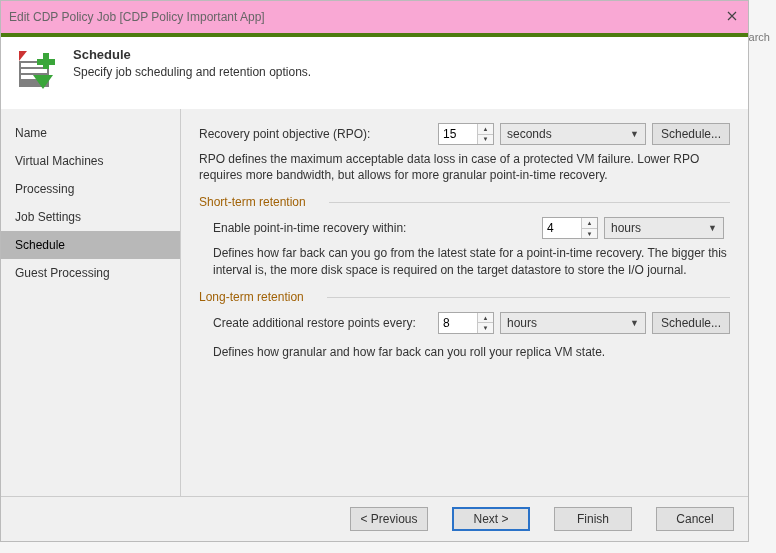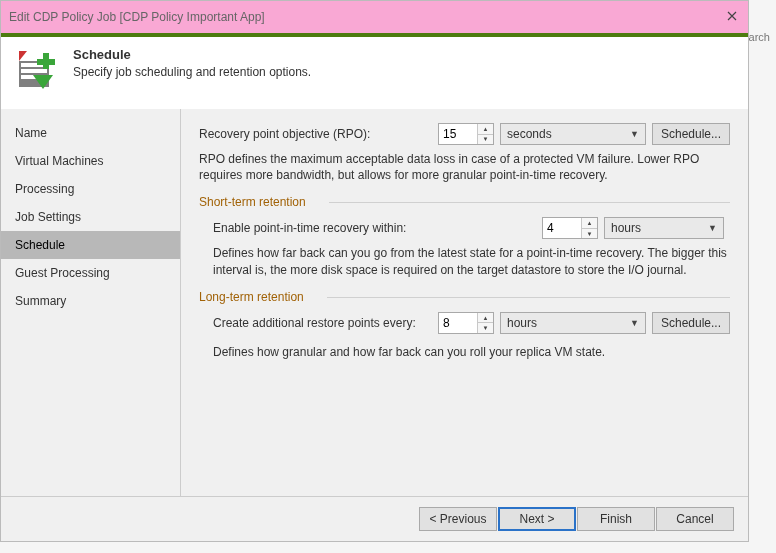--- a/index.html
+++ b/index.html
@@ -174,21 +174,21 @@
     margin-bottom: 10px;
   }
   .unit-text {
     margin-left: 4px;
   }
   .footer {
     border-top: 1px solid #ccc;
     padding: 10px 14px;
     display: flex;
     justify-content: flex-end;
-    gap: 1px;
+    gap: 24px;
     background: #f0f0f0;
   }
   .footer .btn {
     min-width: 78px;
     height: 24px;
   }
   .footer .btn.primary {
     border: 2px solid #2a72c8;
     background: #e1e1e1;
   }
@@ -236,21 +236,20 @@
 
   <div class="body">
 
     <div class="sidebar">
       <div class="sidebar-item">Name</div>
       <div class="sidebar-item">Virtual Machines</div>
       <div class="sidebar-item">Processing</div>
       <div class="sidebar-item">Job Settings</div>
       <div class="sidebar-item selected">Schedule</div>
       <div class="sidebar-item">Guest Processing</div>
-      <div class="sidebar-item">Summary</div>
     </div>
 
     <div class="main">
 
       <div class="row">
         <div class="lbl">Recovery point objective (RPO):</div>
         <div class="num-input">
           <input value="15" style="">
           <div class="spinner">
             <div>▲</div>

